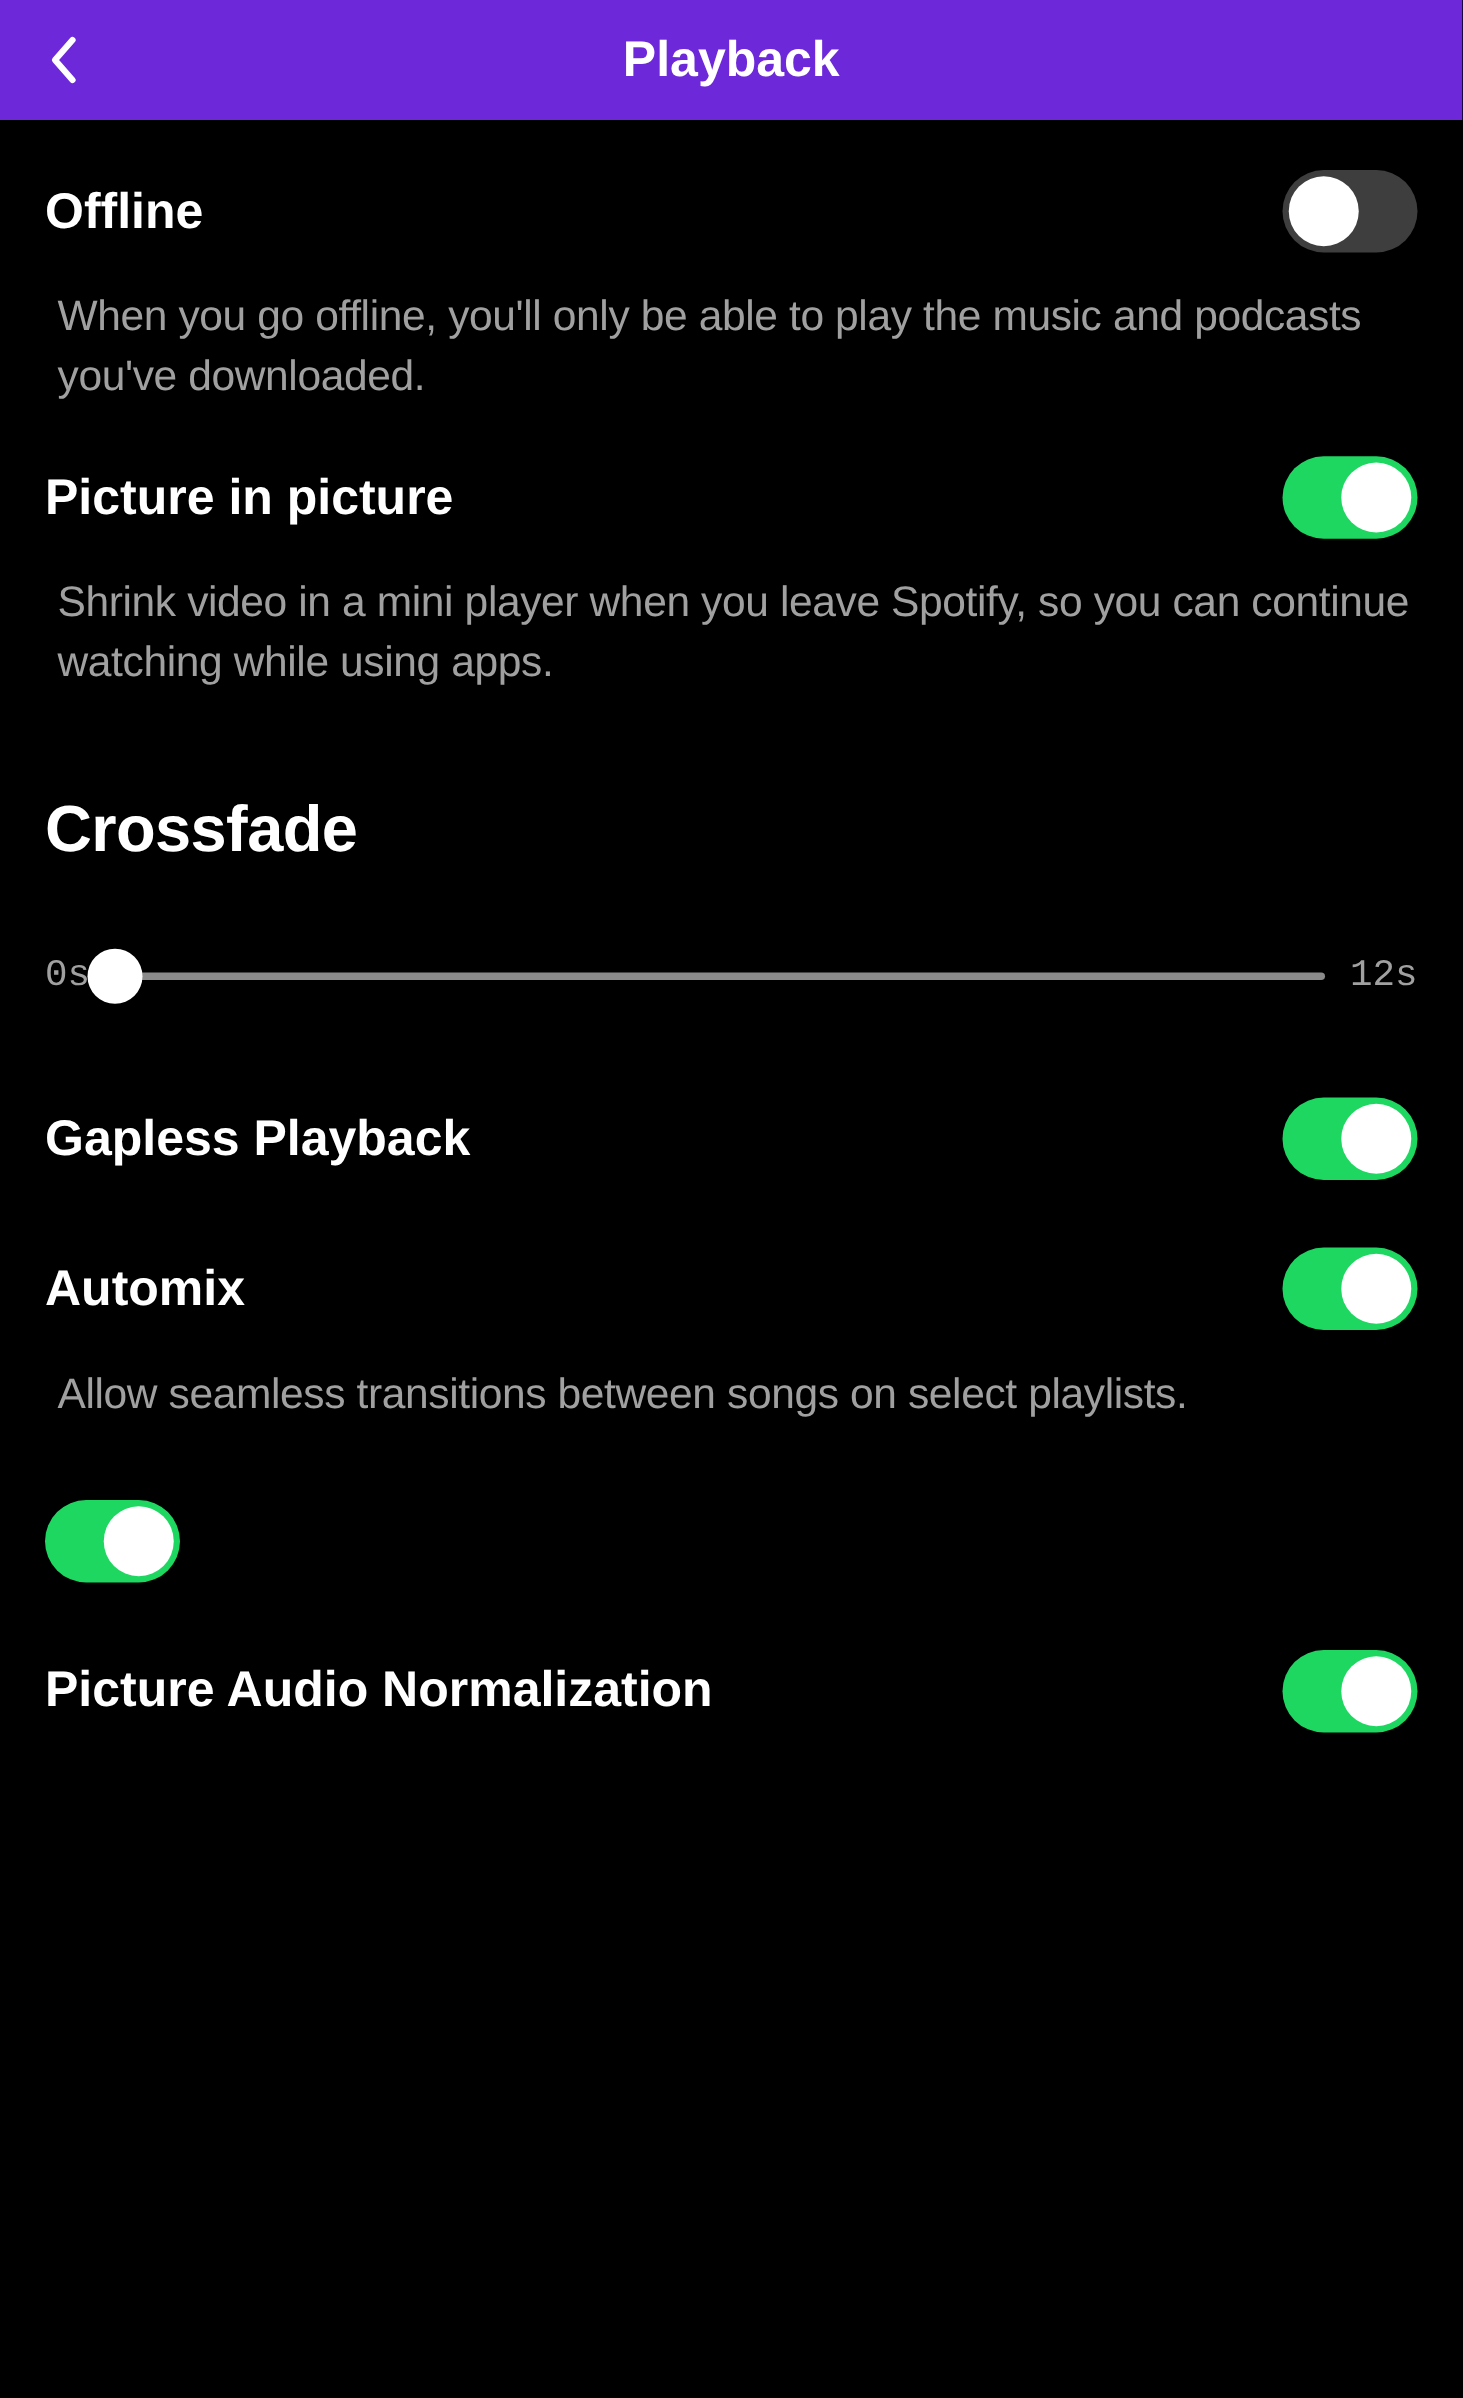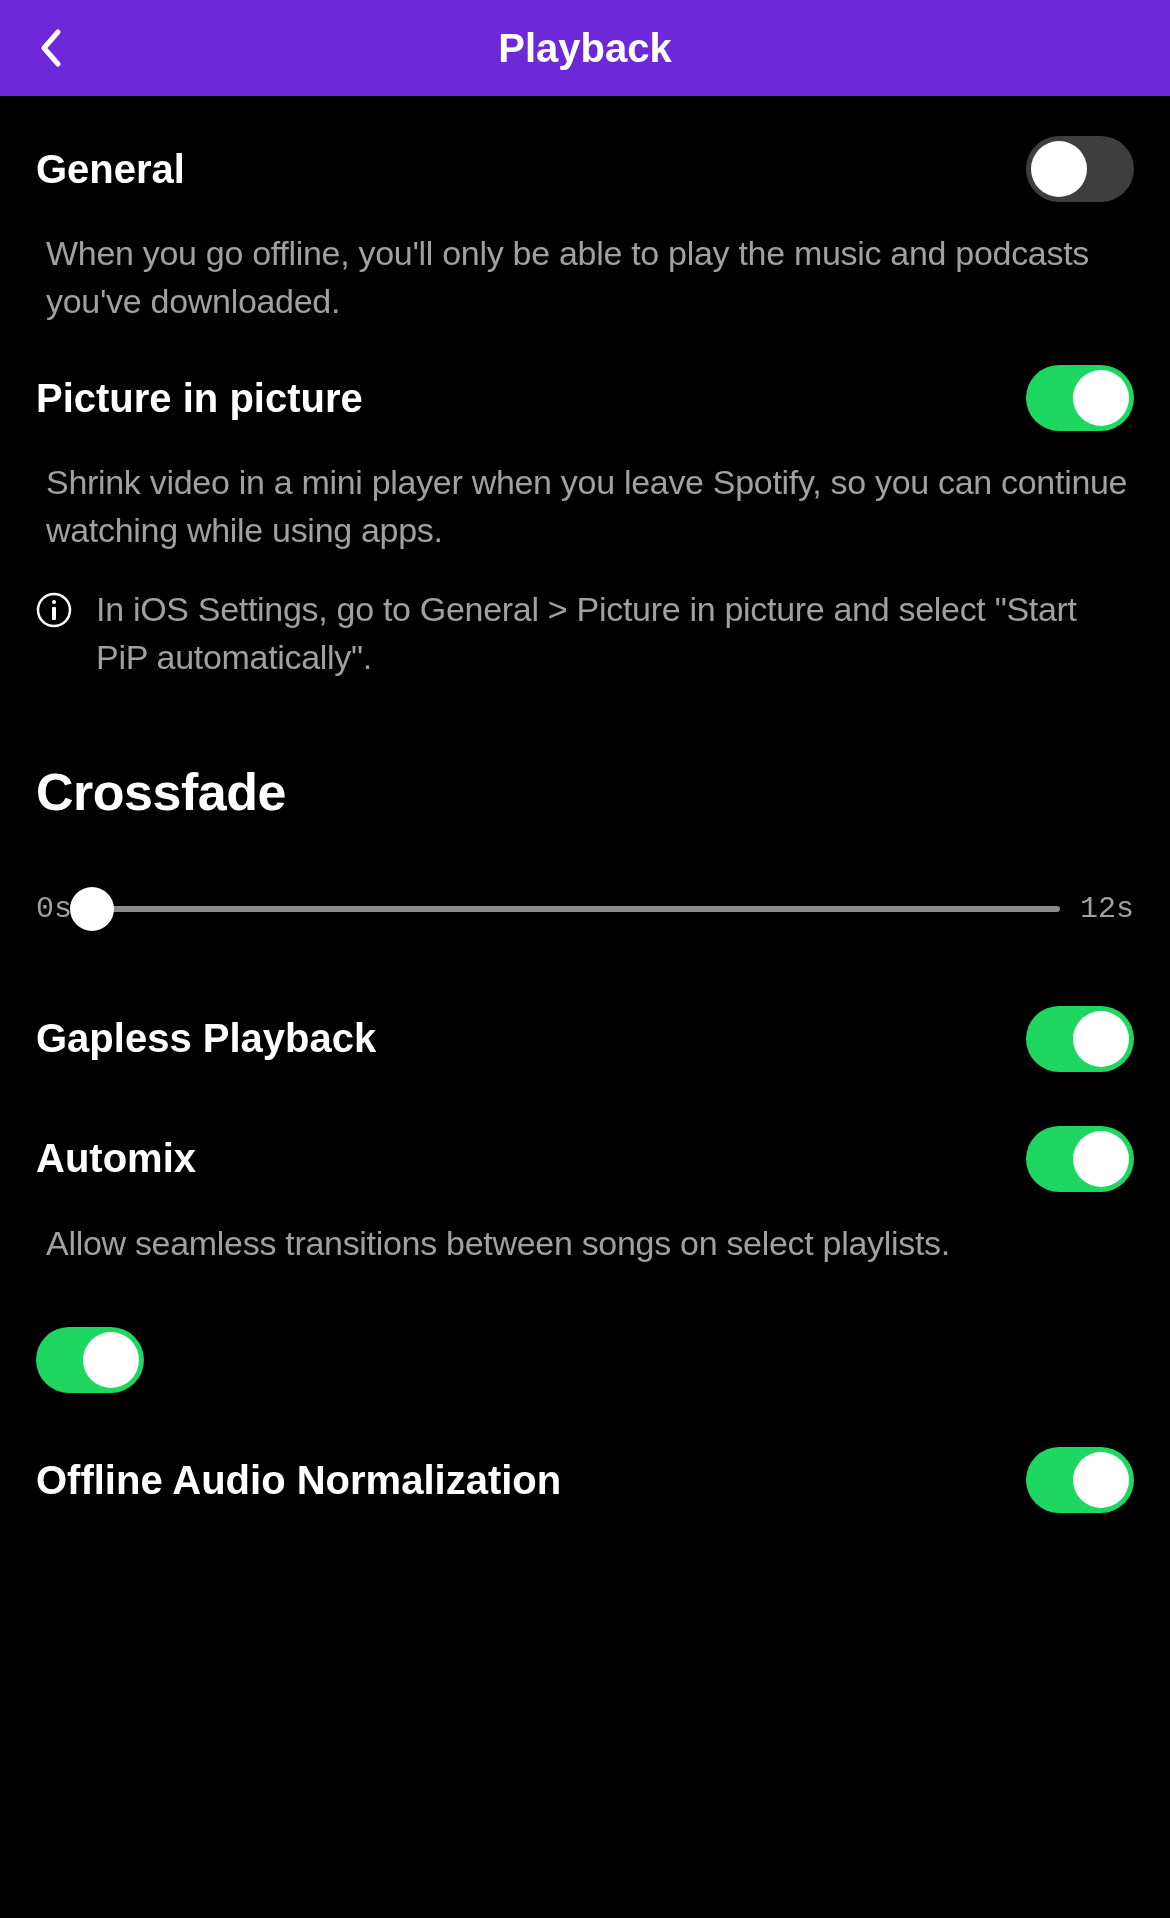--- a/index.html
+++ b/index.html
@@ -152,43 +152,35 @@
     <svg width="24" height="40" viewBox="0 0 24 40" fill="none">
       <path d="M20 4 L6 20 L20 36" stroke="#fff" stroke-width="5" stroke-linecap="round" stroke-linejoin="round"></path>
     </svg>
   </div>
   <div class="header-title">Playback</div>
 </div>
 
 <div class="content">
 
   <div class="row">
-    <div class="row-title">General</div>
+    <div class="row-title">Offline</div>
     <div class="toggle toggle-off">
       <div class="toggle-knob"></div>
     </div>
   </div>
   <div class="description">When you go offline, you'll only be able to play the music and podcasts you've downloaded.</div>
 
   <div class="row">
     <div class="row-title">Picture in picture</div>
     <div class="toggle toggle-on">
       <div class="toggle-knob"></div>
     </div>
   </div>
   <div class="description">Shrink video in a mini player when you leave Spotify, so you can continue watching while using apps.</div>
 
-  <div class="info-row">
-    <svg class="info-icon" width="36" height="36" viewBox="0 0 36 36" fill="none">
-      <circle cx="18" cy="18" r="16" stroke="#fff" stroke-width="2.5"></circle>
-      <circle cx="18" cy="10" r="2" fill="#fff"></circle>
-      <rect x="16" y="15" width="4" height="13" rx="1" fill="#fff"></rect>
-    </svg>
-    <div class="info-text">In iOS Settings, go to General &gt; Picture in picture and select "Start PiP automatically".</div>
-  </div>
 
   <div class="section-title">Crossfade</div>
 
   <div class="slider-row">
     <div class="slider-label">0s</div>
     <div class="slider-track">
       <div class="slider-thumb"></div>
     </div>
     <div class="slider-label">12s</div>
   </div>
@@ -208,19 +200,19 @@
   </div>
   <div class="description">Allow seamless transitions between songs on select playlists.</div>
 
   <div class="row row-hide">
     <div class="toggle toggle-on">
       <div class="toggle-knob"></div>
     </div>
   </div>
 
   <div class="row row-normalize">
-    <div class="row-title">Offline Audio Normalization</div>
+    <div class="row-title">Picture Audio Normalization</div>
     <div class="toggle toggle-on">
       <div class="toggle-knob"></div>
     </div>
   </div>
 
 </div>
 
 </body></html>

